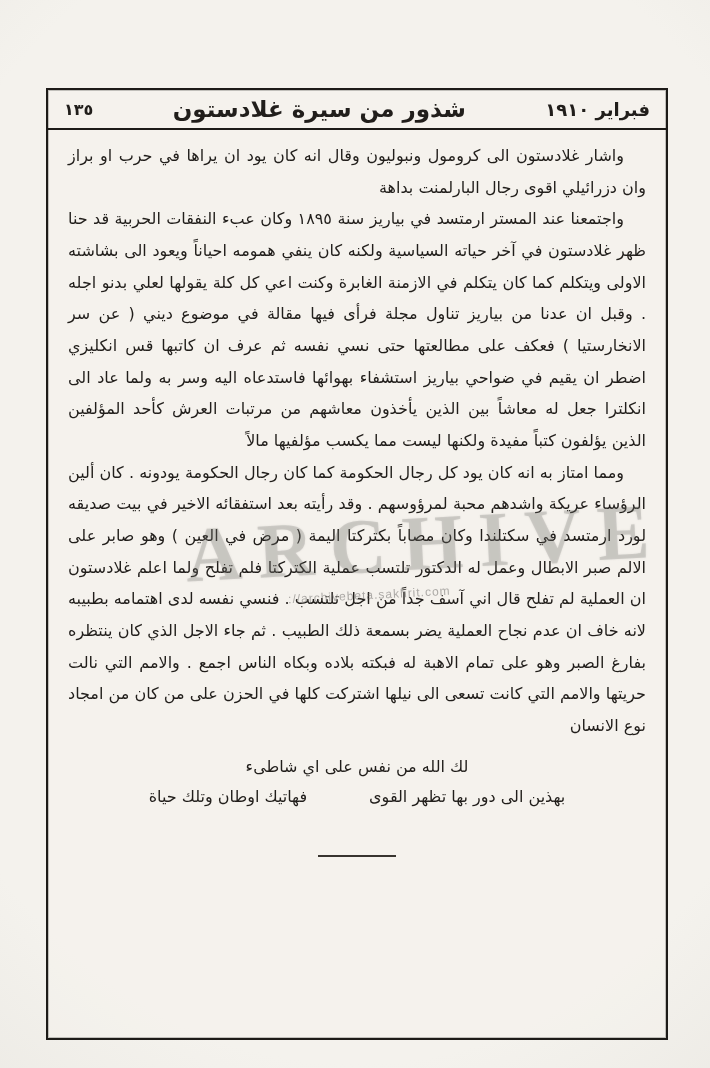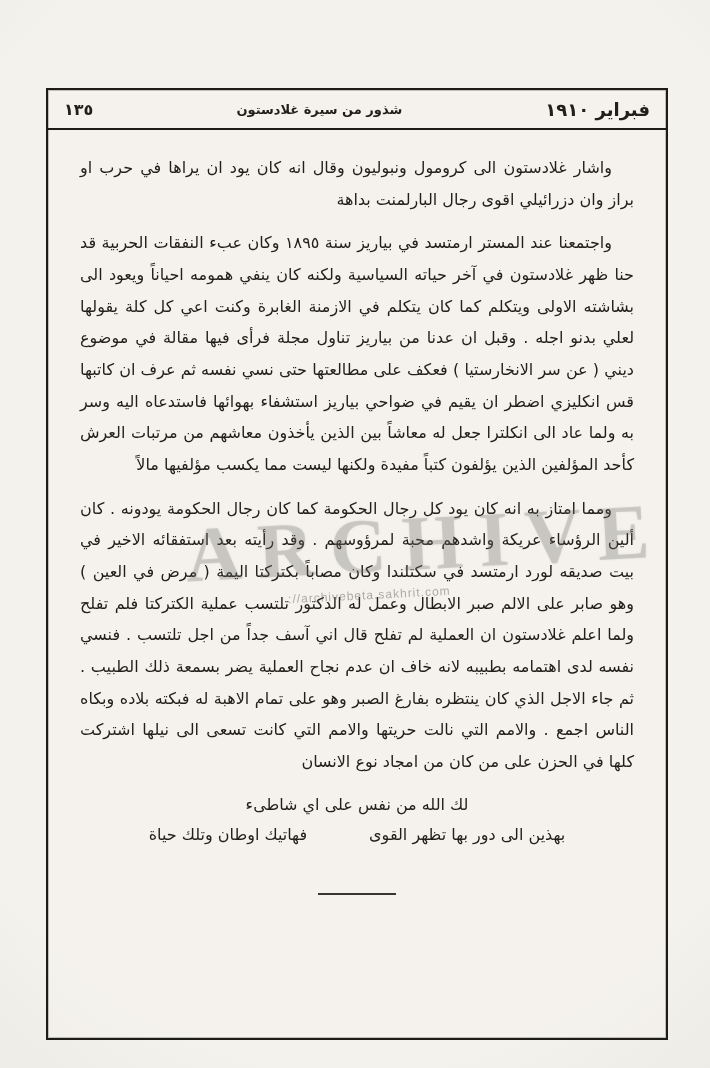--- a/index.html
+++ b/index.html
@@ -32,32 +32,32 @@
     display: flex;
     direction: rtl;
     justify-content: space-between;
     align-items: center;
     height: 38px;
     padding: 0 16px;
     border-bottom: 2px solid #1d1b18;
     font-weight: 700;
   }
   .h-date { font-size: 18px; letter-spacing: 0.5px; text-align: right; }
-  .h-title { font-size: 13px; }
+  .h-title { font-size: 23px; }
   .h-page { font-size: 16px; }
 
   .body-text {
     direction: rtl;
     text-align: justify;
     padding: 10px 20px 0 20px;
     font-size: 16px;
     line-height: 1.98;
   }
   .para {
-    margin: 12px;
+    margin: 0;
     text-indent: 22px;
   }
   .poem {
     margin-top: 10px;
     direction: rtl;
   }
   .verse {
     display: flex;
     justify-content: center;
     gap: 62px;

